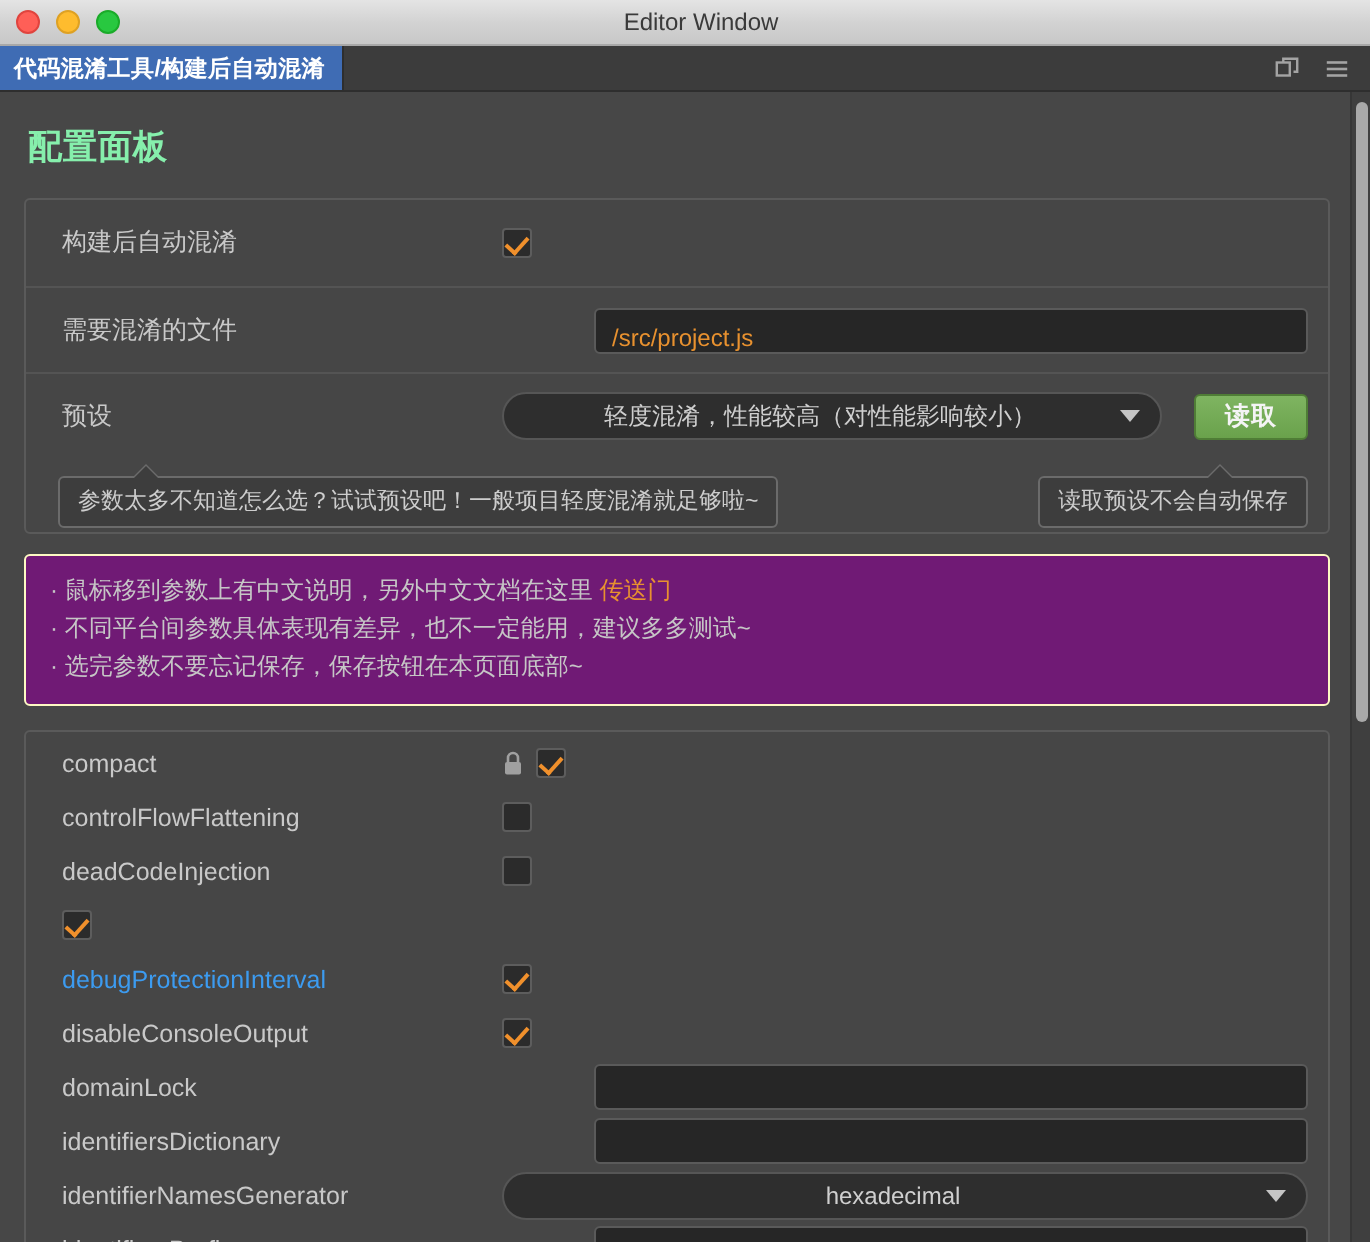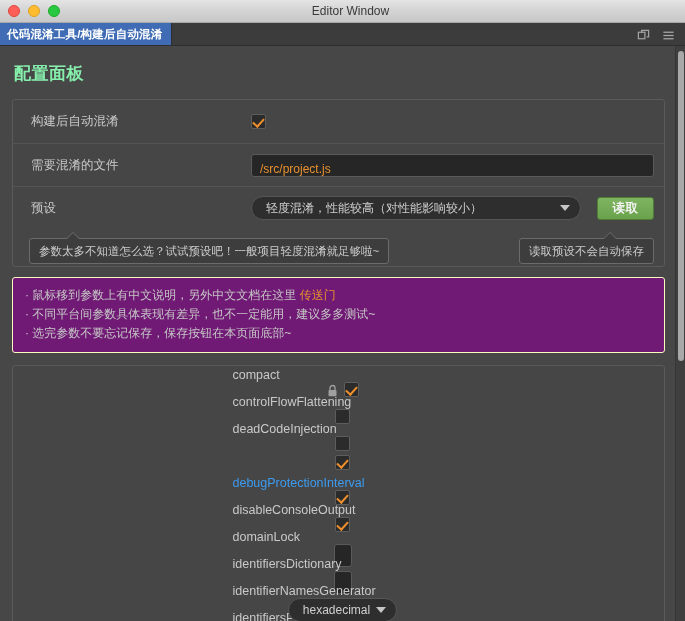--- a/index.html
+++ b/index.html
@@ -145,37 +145,38 @@
     background: #262626;
     border: 1px solid #5a5a5a;
     border-radius: 3px;
     color: #e8912f;
     font-size: 12px;
     font-family: "Liberation Sans", sans-serif;
     padding: 4px 8px;
     line-height: 21px;
     white-space: nowrap;
     overflow: hidden;
+    margin-left: 46px;
   }
 
   
   .dropdown {
     flex: 1;
     height: 24px;
     background: #2e2e2e;
     border: 1px solid #565656;
     border-radius: 12px;
     display: flex;
     align-items: center;
     padding: 0 10px 0 14px;
     color: #cfcfcf;
     font-size: 12px;
     position: relative;
   }
-  .dropdown .dd-text { flex: 1; white-space: nowrap; overflow: hidden; }
+  .dropdown .dd-text { flex: 1; white-space: nowrap; overflow: hidden; text-align: center; }
   .caret {
     width: 0; height: 0;
     border-left: 5px solid transparent;
     border-right: 5px solid transparent;
     border-top: 6px solid #c5c5c5;
     flex: none;
     margin-left: 6px;
   }
 
   
@@ -250,21 +251,20 @@
   }
   .link { color: #e8912f; }
 
   
   .props { margin-top: 12px; border: 1px solid #5a5a5a; border-radius: 3px; background: #464646; padding: 2px 0; }
   .prow {
     display: flex;
     align-items: center;
     height: 27px;
     padding: 0 10px 0 18px;
-    flex-direction: column;
   }
   .prow .pname {
     width: 220px;
     flex: none;
     font-size: 12.5px;
     color: #c9c9c9;
   }
   .prow .pname.active { color: #3c9bf0; }
   .prow .pfield { flex: 1; display: flex; align-items: center; gap: 6px; }
 

